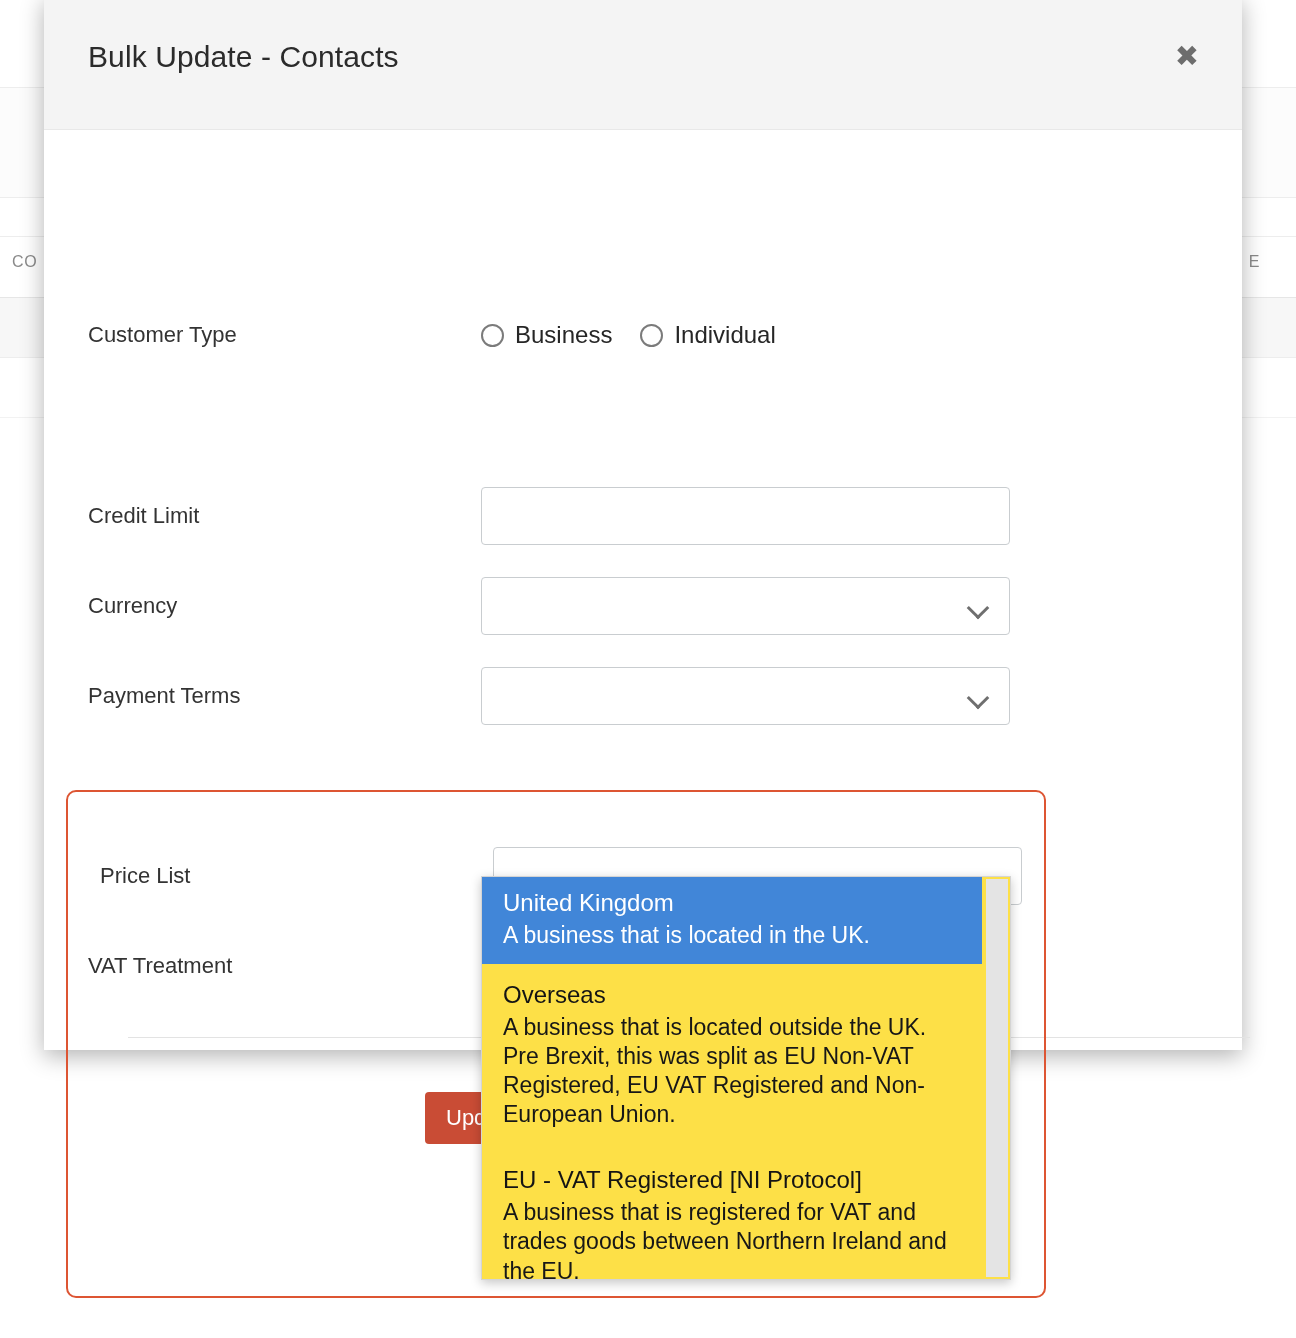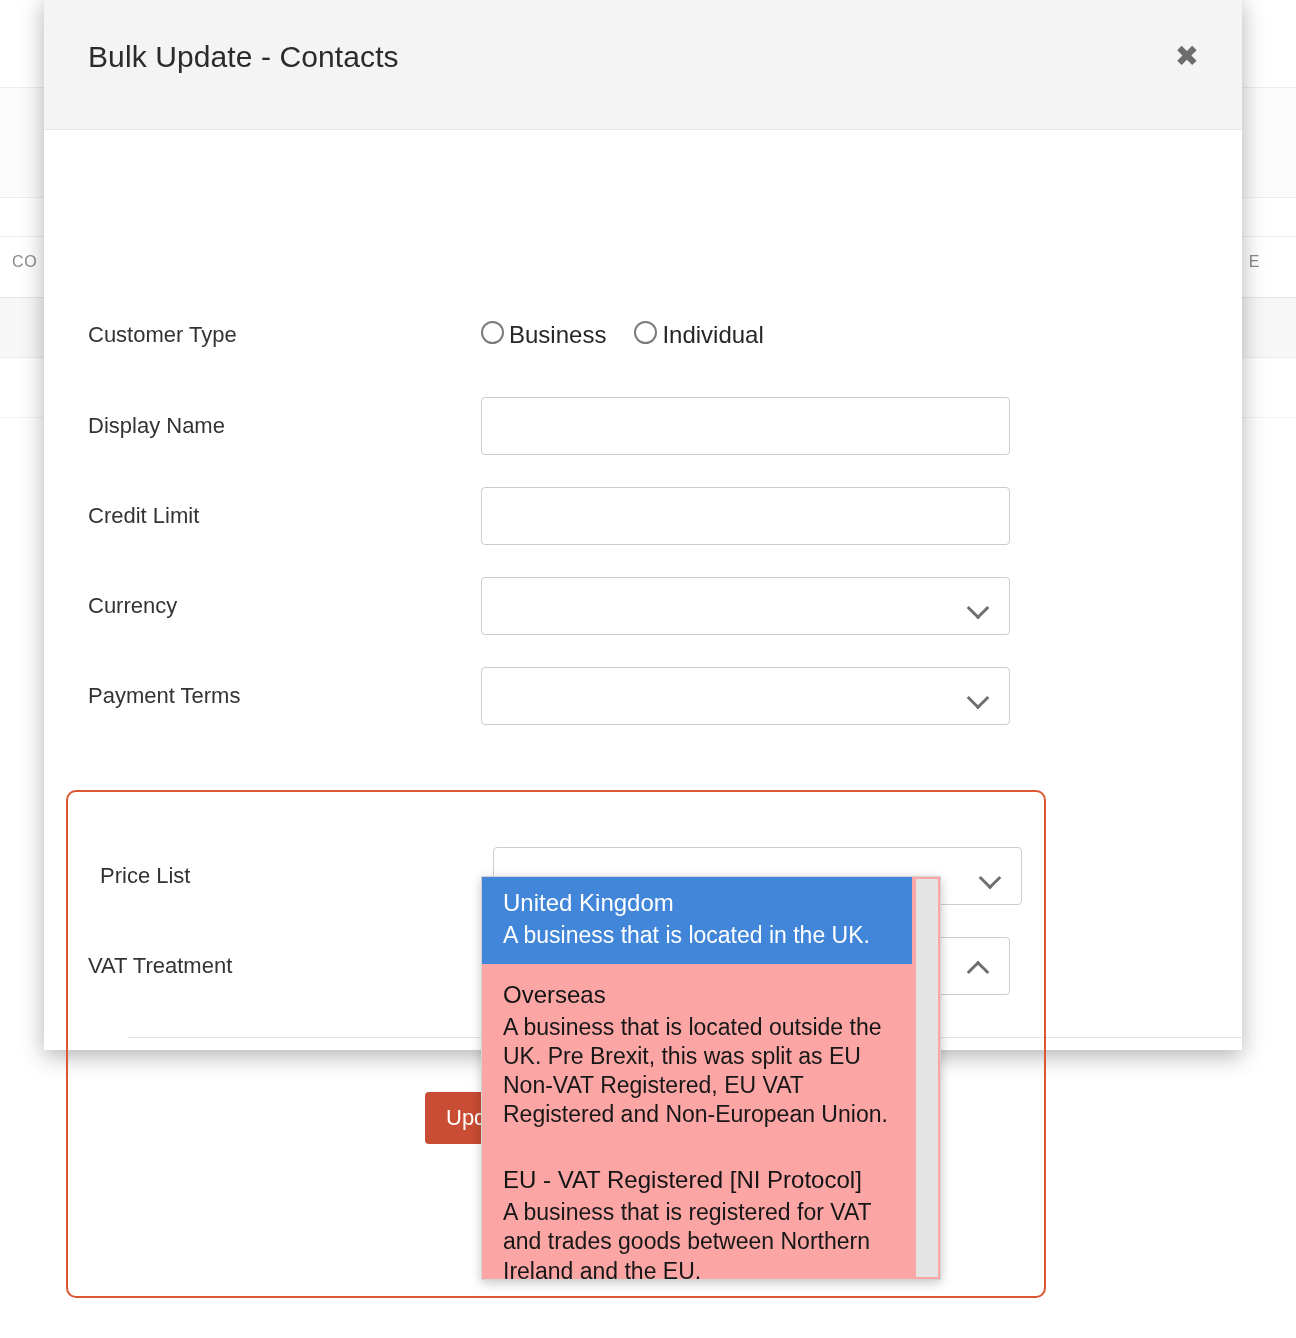--- a/index.html
+++ b/index.html
@@ -113,21 +113,21 @@
   .row-control {
     position: absolute;
     left: 437px;
     top: 50%;
     transform: translateY(-50%);
     width: 529px;
   }
 
   
   .radio-group { display: flex; align-items: center; gap: 28px; }
-  .radio-opt { display: flex; align-items: flex-start; gap: 5px; cursor: pointer; }
+  .radio-opt { display: flex; align-items: center; gap: 11px; cursor: pointer; }
   .radio-dot {
     width: 23px; height: 23px;
     border: 2px solid #7b7b7b;
     border-radius: 50%;
     background: #ffffff;
     flex: 0 0 auto;
   }
   .radio-label { font-size: 24px; color: #262626; white-space: nowrap; }
 
   
@@ -211,23 +211,23 @@
     cursor: pointer;
     z-index: 12;
     text-align: left;
     padding-left: 21px;
   }
 
   
   #vat-dropdown {
     position: absolute;
     left: 481px; top: 876px;
-    width: 460px;
+    width: 530px;
     height: 404px;
-    background: #fca5a5;
+    background: #fde047;
     border: 1px solid #d4d4d4;
     box-shadow: 0 3px 10px rgba(0,0,0,0.22);
     z-index: 40;
     overflow: hidden;
   }
   #vat-dropdown-inner {
     position: absolute;
     inset: 0;
     padding-right: 28px;
   }
@@ -299,26 +299,20 @@
             <span class="radio-label">Business</span>
           </label>
           <label class="radio-opt">
             <span class="radio-dot"></span>
             <span class="radio-label">Individual</span>
           </label>
         </div>
       </div>
     </div>
 
-    <div class="row" style="top:251px;">
-      <div class="row-label">Display Name</div>
-      <div class="row-control">
-        <input class="text-input" type="text" value="" style="">
-      </div>
-    </div>
 
     <div class="row" style="top:341px;">
       <div class="row-label">Credit Limit</div>
       <div class="row-control">
         <input class="text-input" type="text" value="" style="">
       </div>
     </div>
 
     <div class="row" style="top:431px;">
       <div class="row-label">Currency</div>

